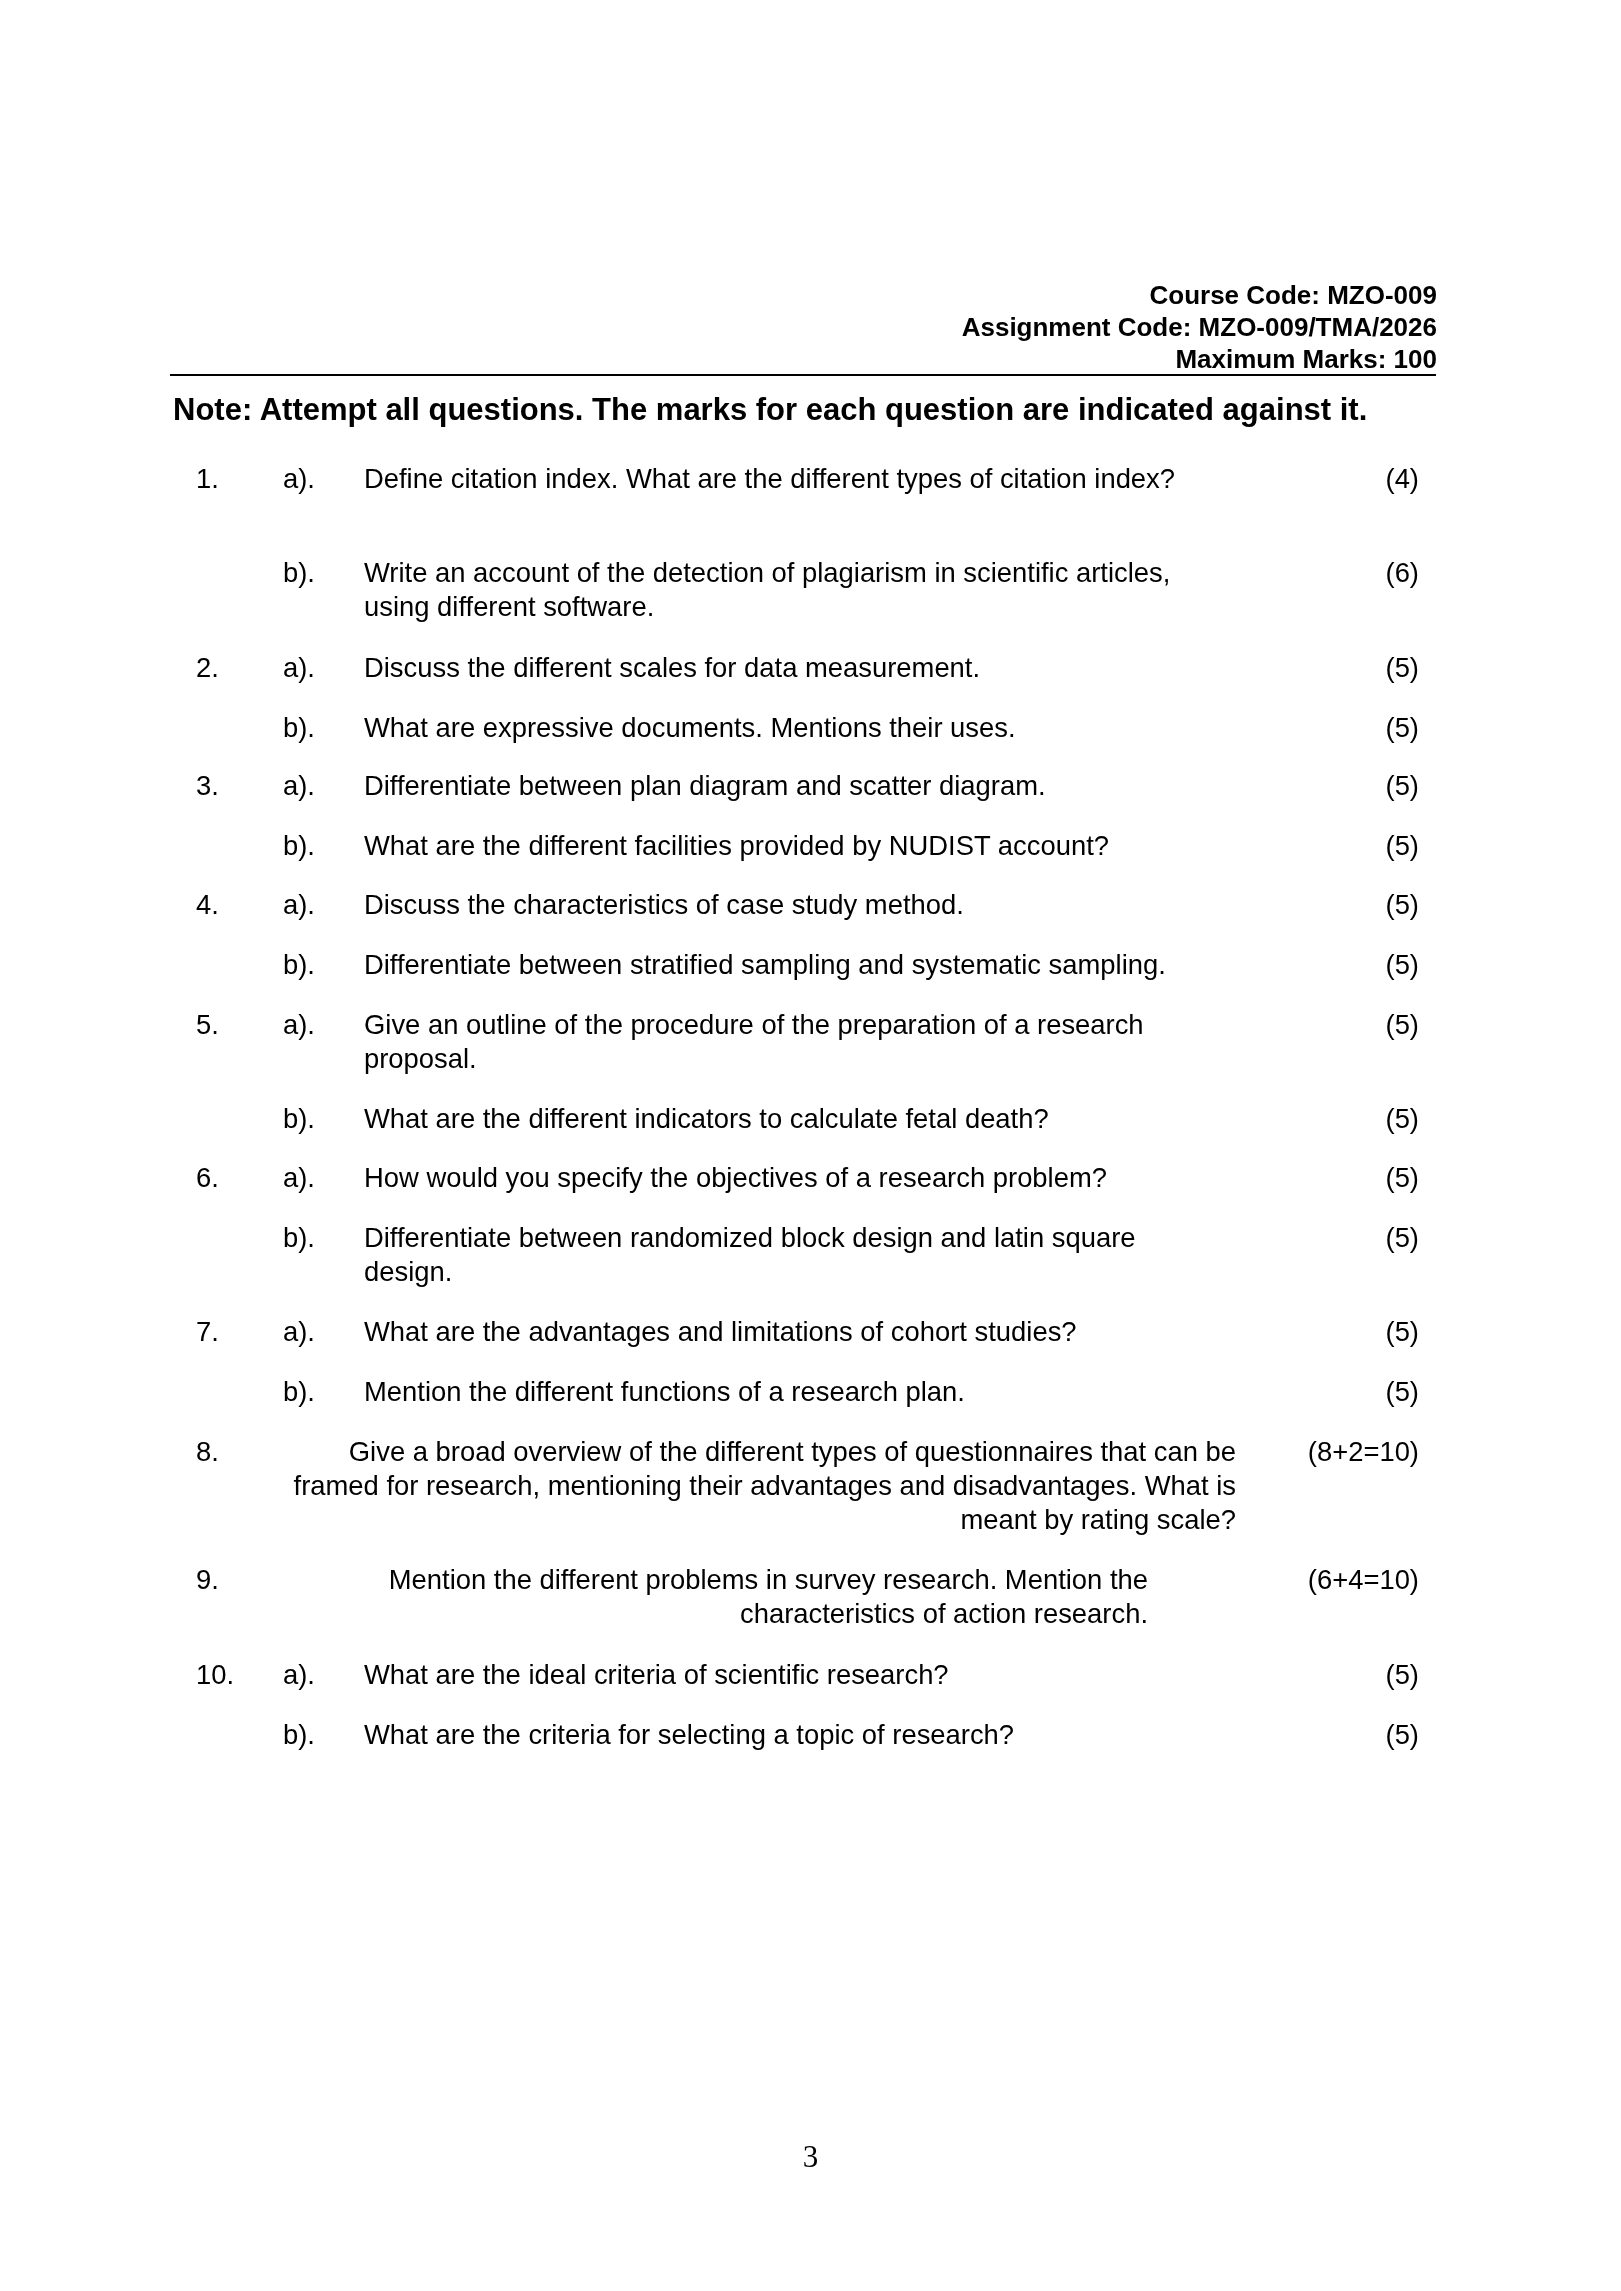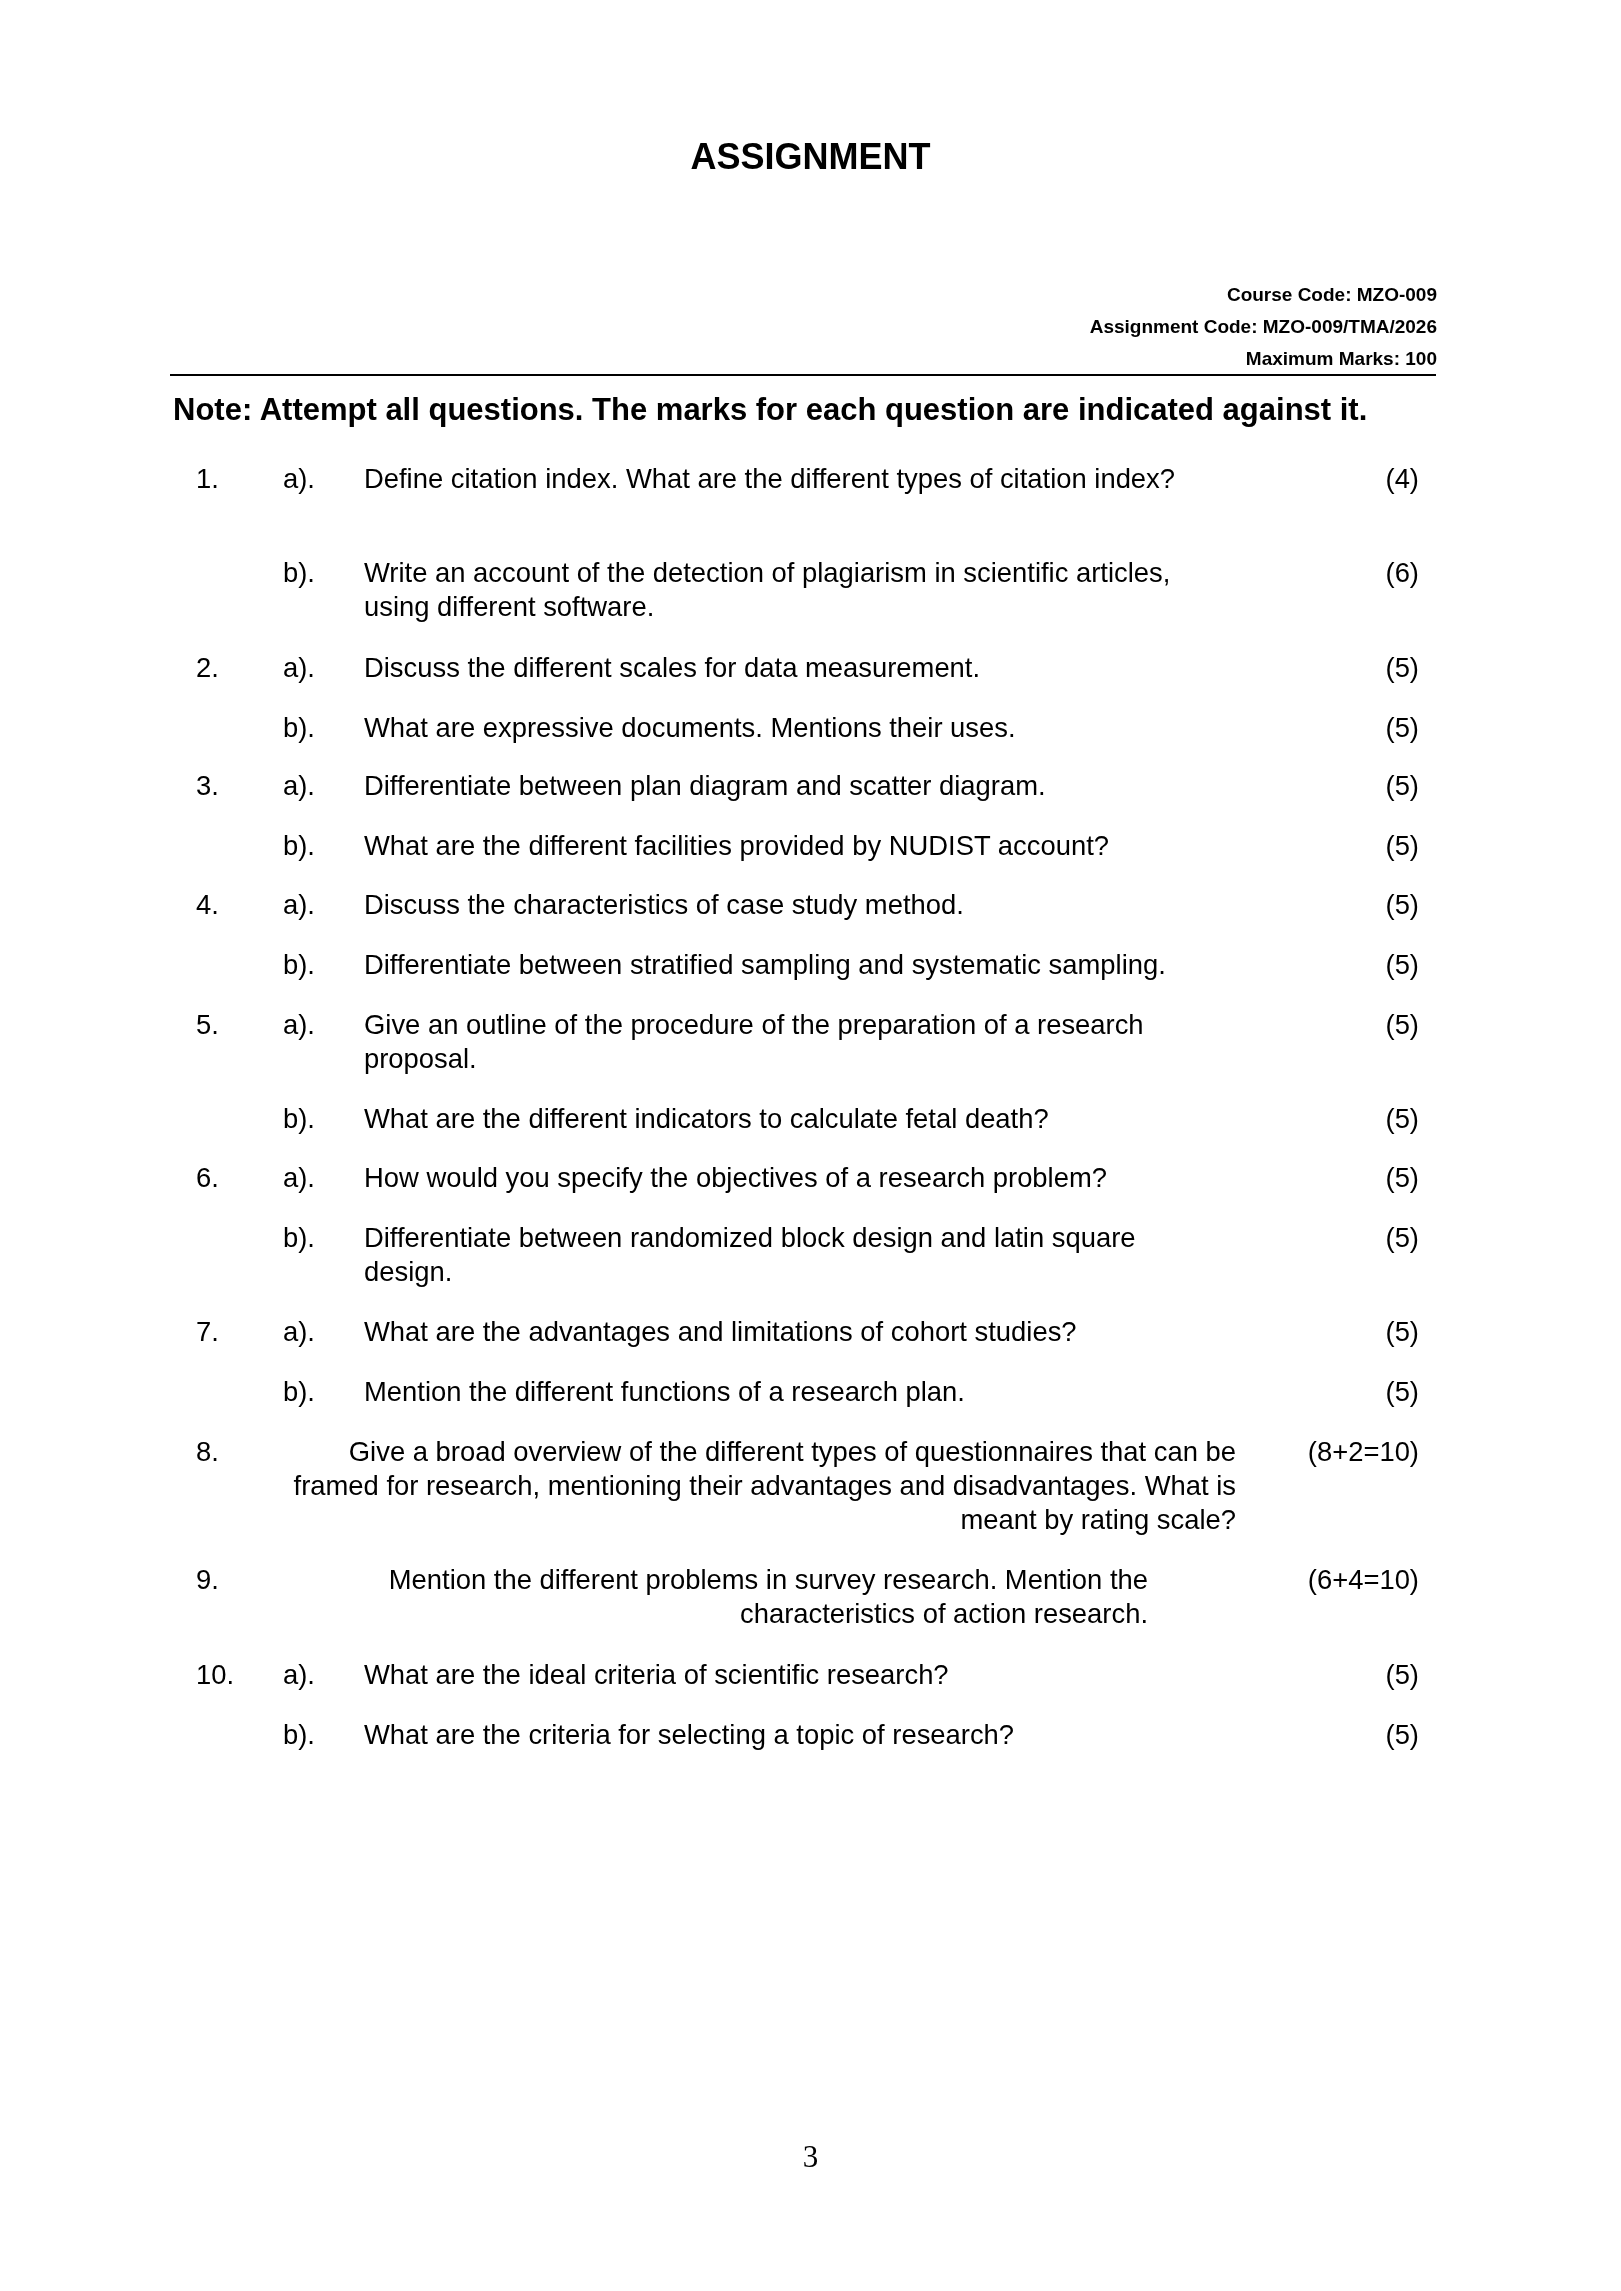--- a/index.html
+++ b/index.html
@@ -24,21 +24,21 @@
       font-weight: bold;
       font-size: 36px;
       line-height: 43px;
     }
     .meta-block {
       position: absolute;
       right: 184px;
       top: 279px;
       text-align: right;
       font-weight: bold;
-      font-size: 19px;
+      font-size: 26px;
       line-height: 32px;
       margin-left: 30px;
     }
     .rule {
       position: absolute;
       left: 170px;
       width: 1266px;
       top: 374px;
       height: 0;
       border-top: 2px solid #000000;
@@ -97,21 +97,20 @@
       text-align: center;
       font-family: "Liberation Serif", serif;
       font-size: 31px;
       line-height: 35px;
     }
   </style>
 </head>
 <body>
 
 <div class="title-block">
-  <div>ASSIGNMENT</div>
 </div>
 
 <div class="meta-block">
   <div>Course Code: MZO-009</div>
   <div>Assignment Code: MZO-009/TMA/2026</div>
   <div>Maximum Marks: 100</div>
 </div>
 
 <div class="rule"></div>
 

